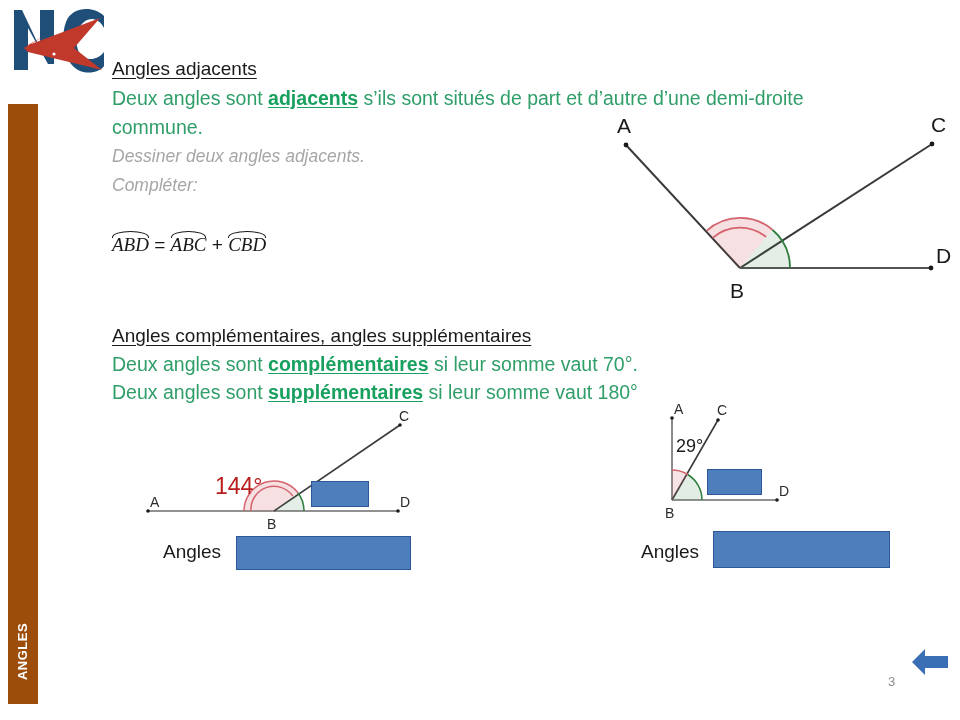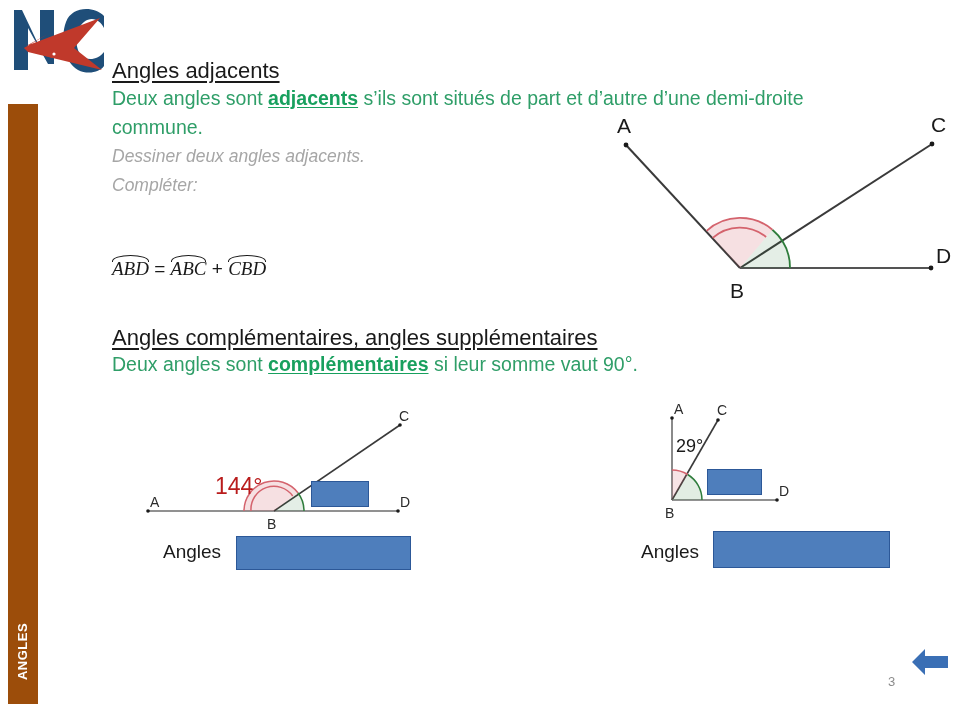--- a/index.html
+++ b/index.html
@@ -36,21 +36,21 @@
   }
   #sidebar-label span {
     display: block;
     transform: rotate(-90deg);
     white-space: nowrap;
   }
 
   
   .txt { position: absolute; white-space: nowrap; }
   .heading {
-    color: #1a1a1a; font-size: 22px;
+    color: #1a1a1a; font-size: 19px;
     text-decoration: underline;
     text-underline-offset: 3px;
   }
   .green { color: #2f9e68; font-size: 19.5px; }
   .green b { color: #18a05e; font-weight: bold; text-decoration: underline; text-underline-offset: 2px; }
   .gray-it { color: #a6a6a6; font-size: 17.5px; font-style: italic; }
   .math { color: #1a1a1a; font-size: 19px; }
   .ovl {
     position: relative;
     display: inline-block;
@@ -118,21 +118,21 @@
     <span>Deux angles sont </span><b>adjacents</b><span> s’ils sont situés de part et d’autre d’une demi-droite</span>
   </div>
 
   <div class="txt green" style="left:112px; top:116px;">commune.</div>
 
   <div class="txt gray-it" style="left:112px; top:146px;">Dessiner deux angles adjacents.</div>
 
   <div class="txt gray-it" style="left:112px; top:175px;">Compléter:</div>
 
 
-  <div class="txt math" style="left:112px; top:232px;margin-top:24px;">
+  <div class="txt math" style="left:112px; top:232px;">
     <span class="ovl">ABD</span><span> = </span><span class="ovl">ABC</span><span> + </span><span class="ovl">CBD</span>
   </div>
 
   <div class="diag" style="left:600px; top:115px;">
     <svg width="360" height="195" viewBox="0 0 360 195">
 
       <line x1="140" y1="153" x2="26" y2="30" stroke="#3a3a3a" stroke-width="2"></line>
       <line x1="140" y1="153" x2="332" y2="29" stroke="#3a3a3a" stroke-width="2"></line>
       <line x1="140" y1="153" x2="331" y2="153" stroke="#545454" stroke-width="2"></line>
 
@@ -150,23 +150,26 @@
       <text x="17" y="18" font-family="'Liberation Sans',sans-serif" font-size="21" fill="#1a1a1a">A</text>
       <text x="331" y="17" font-family="'Liberation Sans',sans-serif" font-size="21" fill="#1a1a1a">C</text>
       <text x="336" y="148" font-family="'Liberation Sans',sans-serif" font-size="21" fill="#1a1a1a">D</text>
       <text x="130" y="183" font-family="'Liberation Sans',sans-serif" font-size="21" fill="#1a1a1a">B</text>
     </svg>
   </div>
 
   <div class="txt heading" style="left:112px; top:325px;">Angles complémentaires,  angles supplémentaires</div>
 
   <div class="txt green" style="left:112px; top:353px;">
-    <span>Deux angles sont </span><b>complémentaires</b><span> si leur somme vaut 90°.</span>
-  </div>
-
+    <span>Deux angles sont </span><b>complémentaires</b><span> si leur somme vaut 70°.</span>
+  </div>
+
+  <div class="txt green" style="left:112px; top:381px;">
+    <span>Deux angles sont </span><b>supplémentaires</b><span> si leur somme vaut 180°</span>
+  </div>
 
   <div class="diag" style="left:140px; top:405px;">
     <svg width="300" height="130" viewBox="0 0 300 130">
       <line x1="8" y1="106" x2="258" y2="106" stroke="#6d6d6d" stroke-width="1.6"></line>
       <line x1="134" y1="106" x2="260" y2="20" stroke="#3a3a3a" stroke-width="1.6"></line>
       <circle cx="8" cy="106" r="1.8" fill="#1a1a1a"></circle>
       <circle cx="258" cy="106" r="1.8" fill="#1a1a1a"></circle>
       <circle cx="260" cy="20" r="1.8" fill="#1a1a1a"></circle>
 
       <path d="M 164 106 A 30 30 0 0 0 157.9 87.8 L 134 106 Z" fill="#2f7d3c" fill-opacity="0.13"></path>

